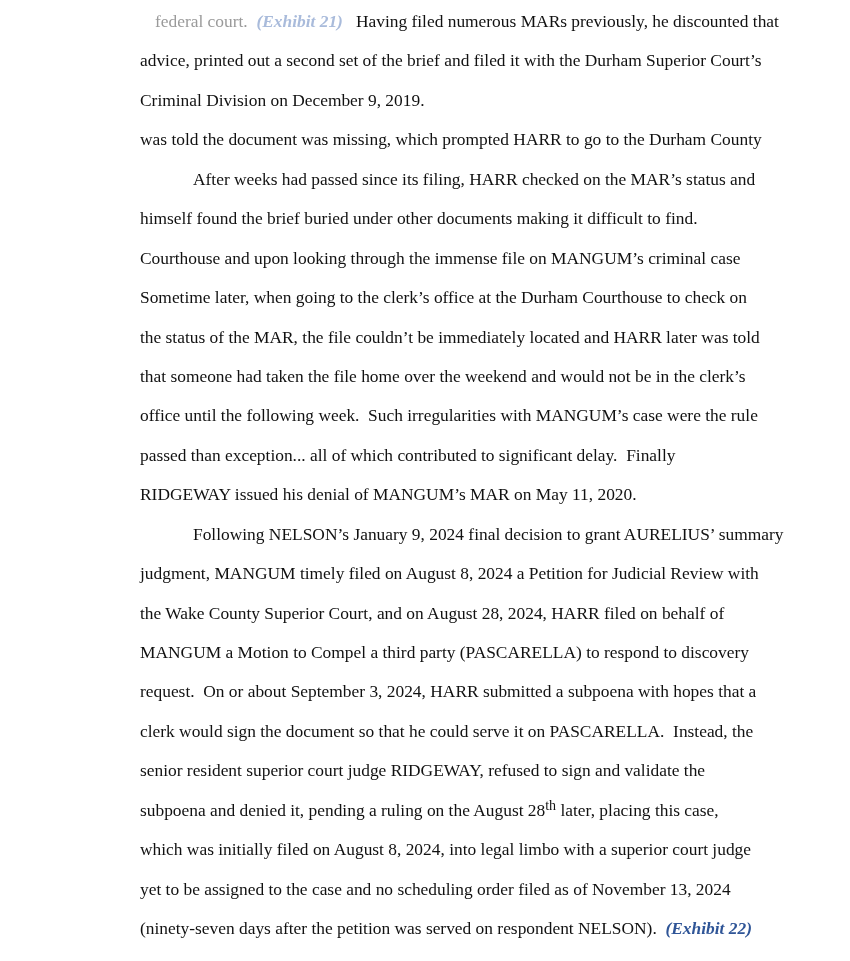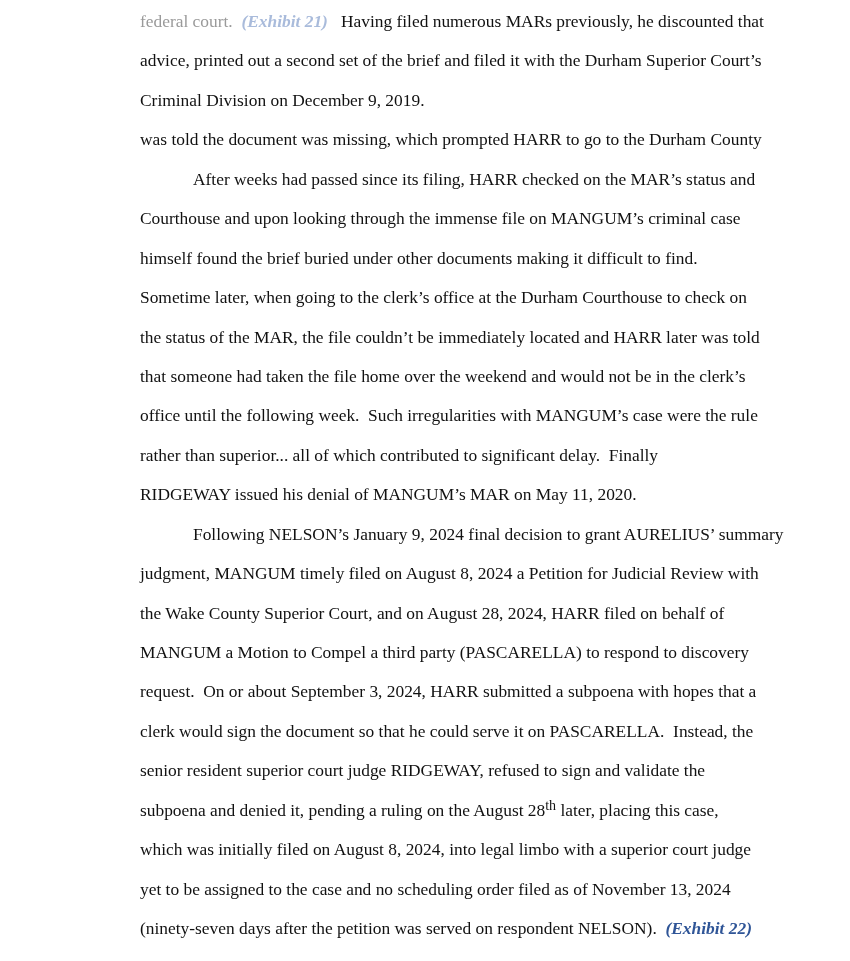--- a/index.html
+++ b/index.html
@@ -26,20 +26,21 @@
   .line {
     display: block;
     white-space: nowrap;
     height: 39.45px;
   }
   .indent {
     padding-left: 53px;
   }
   .faded {
     color: #9a9a9a;
+    margin-left: 15px;
   }
   .exhibit {
     font-weight: bold;
     font-style: italic;
     color: #2f5597;
     cursor: pointer;
   }
   .exhibit.faded-link {
     color: #a9bbdb;
   }
@@ -56,27 +57,27 @@
 
   <div>
     <span class="line" style="white-space: pre;"><span class="faded">federal court.</span>&nbsp;&nbsp;<span class="exhibit faded-link">(Exhibit 21)</span>&nbsp;&nbsp;&nbsp;<span>Having filed numerous MARs previously, he discounted that</span></span>
     <span class="line" style="white-space: pre;">advice, printed out a second set of the brief and filed it with the Durham Superior Court’s</span>
     <span class="line" style="white-space: pre;">Criminal Division on December 9, 2019.</span>
   </div>
 
   <div>
     <span class="line" style="white-space: pre;">was told the document was missing, which prompted HARR to go to the Durham County</span>
     <span class="line indent" style="white-space: pre;">After weeks had passed since its filing, HARR checked on the MAR’s status and</span>
+    <span class="line" style="white-space: pre;">himself found the brief buried under other documents making it difficult to find.</span>
     <span class="line" style="white-space: pre;">Courthouse and upon looking through the immense file on MANGUM’s criminal case</span>
-    <span class="line" style="white-space: pre;">himself found the brief buried under other documents making it difficult to find.</span>
     <span class="line" style="white-space: pre;">Sometime later, when going to the clerk’s office at the Durham Courthouse to check on</span>
     <span class="line" style="white-space: pre;">the status of the MAR, the file couldn’t be immediately located and HARR later was told</span>
     <span class="line" style="white-space: pre;">that someone had taken the file home over the weekend and would not be in the clerk’s</span>
     <span class="line" style="white-space: pre;">office until the following week.  Such irregularities with MANGUM’s case were the rule</span>
-    <span class="line" style="white-space: pre;">rather than superior... all of which contributed to significant delay.  Finally</span>
+    <span class="line" style="white-space: pre;">passed than exception... all of which contributed to significant delay.  Finally</span>
     <span class="line" style="white-space: pre;">RIDGEWAY issued his denial of MANGUM’s MAR on May 11, 2020.</span>
   </div>
 
   <div>
     <span class="line indent" style="white-space: pre;">Following NELSON’s January 9, 2024 final decision to grant AURELIUS’ summary</span>
     <span class="line" style="white-space: pre;">judgment, MANGUM timely filed on August 8, 2024 a Petition for Judicial Review with</span>
     <span class="line" style="white-space: pre;">the Wake County Superior Court, and on August 28, 2024, HARR filed on behalf of</span>
     <span class="line" style="white-space: pre;">MANGUM a Motion to Compel a third party (PASCARELLA) to respond to discovery</span>
     <span class="line" style="white-space: pre;">request.  On or about September 3, 2024, HARR submitted a subpoena with hopes that a</span>
     <span class="line" style="white-space: pre;">clerk would sign the document so that he could serve it on PASCARELLA.  Instead, the</span>

